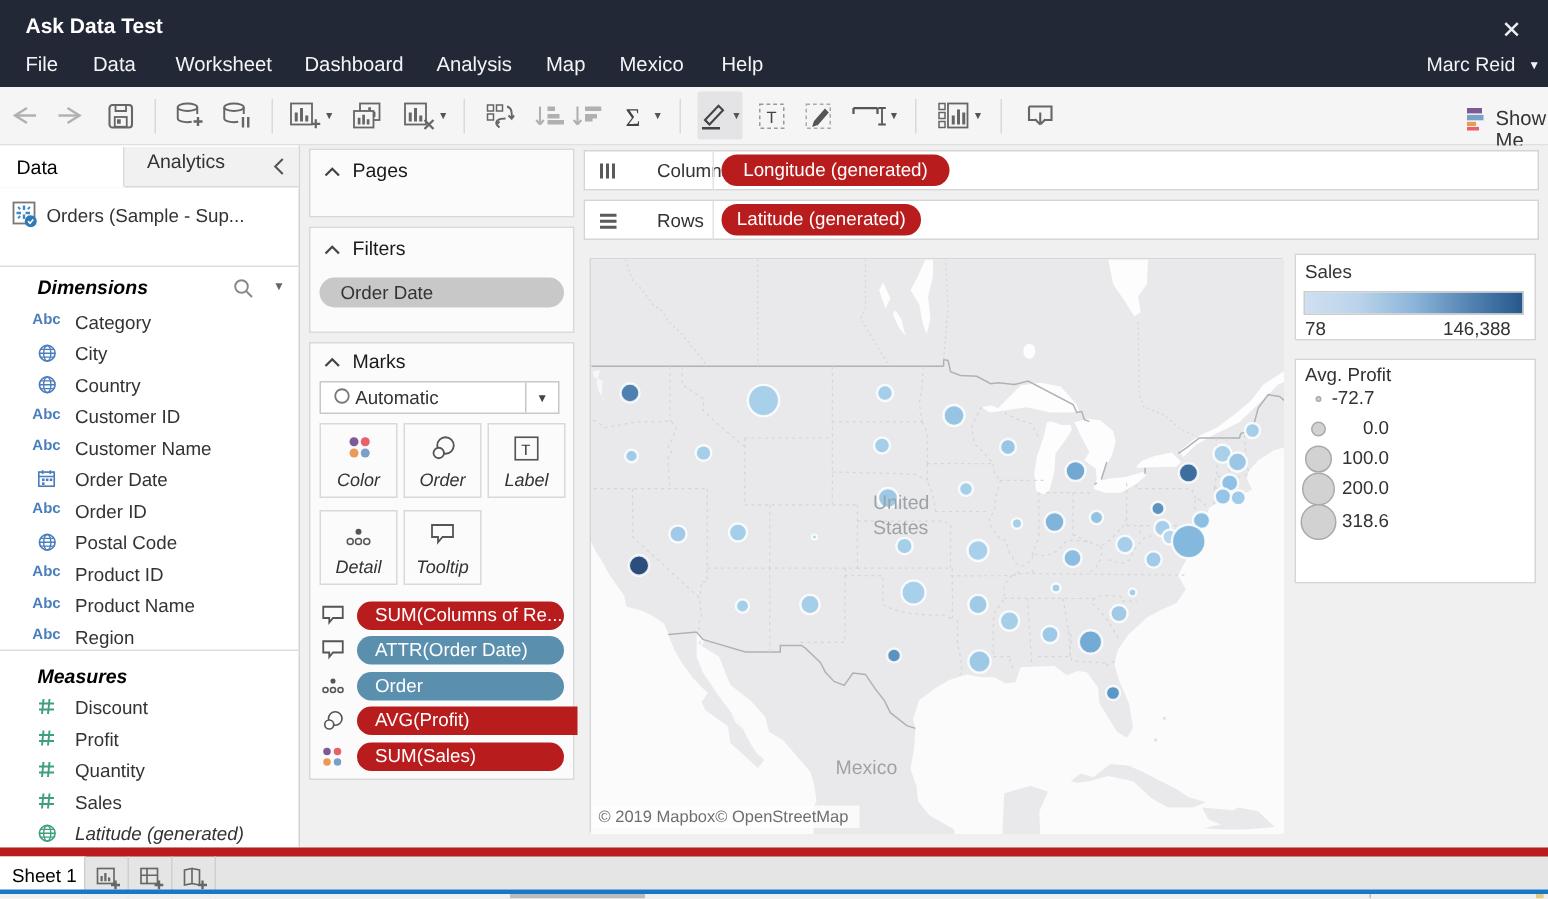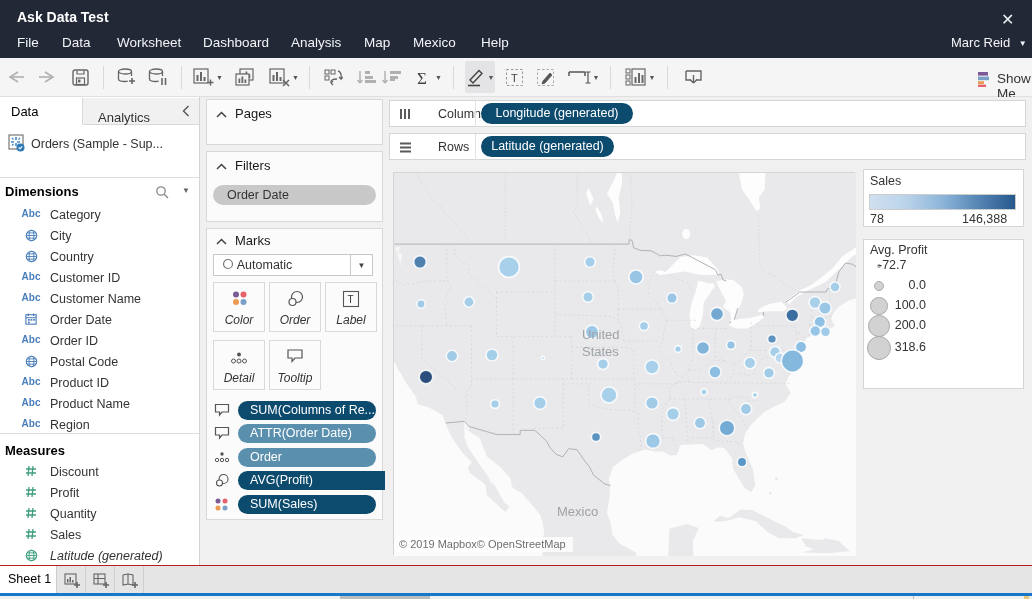--- a/index.html
+++ b/index.html
@@ -15,49 +15,49 @@
 
 #toolbar { left:0; top:58px; width:1032px; height:39px; background:#f5f5f6; border-bottom:1px solid #e0e0e0; }
 .tbi { position:absolute; top:0; height:38px; display:flex; align-items:center; justify-content:center; }
 .tsep { position:absolute; top:8px; width:1px; height:23px; background:#d9d9d9; }
 .drop { font-size:7px; color:#555; margin-left:2px; }
 #showme { position:absolute; left:933px; top:71px; display:flex; font-size:13.5px; color:#333;margin-left:45px; }
 
 #leftpanel { left:0; top:97px; width:200px; height:468px; background:#fff; border-right:1px solid #d4d4d4; }
 #tabrow { left:0; top:98px; width:199px; height:27px; background:#f1f1f1; font-size:13px; border-bottom:1px solid #d9d9d9;}
 #tab-data { position:absolute; left:0; top:0; width:83px; height:27px; background:#fff; border-right:1px solid #d9d9d9; color:#000; padding:6px 0 0 11px; border-bottom:1px solid #fff; }
-#tab-an { position:absolute; left:84px; top:0; width:92px; height:26px; color:#333; padding:12px 0 0 14px; }
+#tab-an { position:absolute; left:84px; top:0; width:92px; height:26px; color:#333; padding:2px 0 0 14px; }
 #tab-col { position:absolute; left:182px; top:7px; color:#666; font-size:13px; }
 .fieldrow { position:absolute; left:0; width:199px; height:21px; font-size:12.5px; color:#333; }
 .ficon { position:absolute; left:20px; top:3px; width:22px; text-align:center; font-size:10px; }
 .fname { position:absolute; left:50px; top:3px; }
 .abc { color:#4a7ebb; font-size:10px; font-weight:bold; letter-spacing:0; }
-.secthdr { position:absolute; left:5px; font-size:13px; font-weight:bold; color:#000; }
+.secthdr { position:absolute; left:25px; font-size:13px; font-weight:bold; color:#000;font-style:italic; }
 
 #midpanel { left:200px; top:97px; width:185px; height:468px; background:#f0f0f0; }
 .card { position:absolute; background:#fbfbfb; border:1px solid #d9d9d9; }
 .cardhdr { position:absolute; left:10px; font-size:13px; color:#1a1a1a; }
 .caret { margin-right:8px; }
 .gpill,.bpill { position:absolute; height:19px; border-radius:9.5px; color:#fff; font-size:12.5px; line-height:19px; padding-left:12px; }
-.gpill { background:#0c4a6e; } .gpill,.bpill { white-space:nowrap; overflow:hidden; }
+.gpill { background:#b91c1c; } .gpill,.bpill { white-space:nowrap; overflow:hidden; }
 .bpill { background:#5a8fae; }
 .graypill { position:absolute; background:#c8c8c8; border-radius:10px; height:20px; color:#333; font-size:12.5px; line-height:20px; padding-left:14px; }
 .mbtn { position:absolute; width:52px; height:50px; background:#fbfbfb; border:1px solid #d9d9d9; text-align:center; font-size:12px; color:#333; }
 .mbtn .lbl { position:absolute; bottom:4px; width:100%;font-style:italic; }
 .pillicon { position:absolute; width:20px; height:19px; }
 
 #canvas { left:385px; top:97px; width:647px; height:468px; background:#f0f0f0; }
 .shelf { position:absolute; background:#fff; border:1px solid #d5d5d5; height:27px; font-size:12.5px; color:#333; }
 .shelflbl { position:absolute; left:24px; top:6px;margin-left:24px; }
 .shelficon { position:absolute; left:9px; top:7px; color:#555; }
 #mapbox { left:393px; top:172px; width:462px; height:383px; background:#fbfbfc; border:1px solid #d5d5d5; }
 
 .legcard { position:absolute; background:#fff; border:1px solid #d5d5d5; font-size:12.5px; color:#333; }
 
-#sheetbar { left:0; top:565px; width:1032px; height:28px; background:#e5e5e5; border-top:1px solid #b91c1c; }
+#sheetbar { left:0; top:565px; width:1032px; height:28px; background:#e5e5e5; border-top:6px solid #b91c1c; }
 #sheettab { position:absolute; left:0; top:0; width:57px; height:28px; background:#fff; border-right:1px solid #ccc; font-size:12.5px; padding:6px 0 0 8px; color:#000; }
 .sbtn { position:absolute; top:0; width:28px; height:28px; border-right:1px solid #d0d0d0; display:flex; align-items:center; justify-content:center; }
 #bluestrip { left:0; top:593px; width:1032px; height:2.5px; background:#1878c8; }
 #understrip { left:0; top:595.5px; width:1032px; height:3.5px; background:#efefef; }
 </style></head>
 <body>
 <div class="abs" id="titlebar"></div>
 <div class="abs" id="apptitle">Ask Data Test</div>
 <div class="abs" id="closex">✕</div>
 <div class="abs" id="menus">
@@ -631,21 +631,21 @@
 <text x="5" y="375" font-family="Liberation Sans, sans-serif" font-size="11" fill="#6e6e6e">© 2019 Mapbox© OpenStreetMap</text>
 </svg></div>
 <div class="legcard" style="left:863px;top:169px;width:161px;height:58px"></div>
 <div class="abs" style="left:870px;top:174px;font-size:12.5px;color:#333">Sales</div>
 <div class="abs" style="left:869px;top:194px;width:147px;height:16px;border:1px solid #ccc;background:linear-gradient(to right,#cfe0f0,#bad3ea,#8cb5d9,#5585b4,#27588c)"></div>
 <div class="abs" style="left:870px;top:212px;font-size:12.5px;color:#333">78</div>
 <div class="abs" style="left:962px;top:212px;font-size:12.5px;color:#333">146,388</div>
 <div class="legcard" style="left:863px;top:239px;width:161px;height:150px"></div>
 <div class="abs" style="left:870px;top:243px;font-size:12.5px;color:#333">Avg. Profit</div>
 <div class="abs" style="left:877.0px;top:264.0px;width:4.0px;height:4.0px;border-radius:50%;background:#d2d2d2;border:1px solid #aaa"></div>
-<div class="abs" style="left:878px;top:258px;width:48px;text-align:left;font-size:12.5px;color:#333">-72.7</div>
+<div class="abs" style="left:878px;top:258px;width:48px;text-align:center;font-size:12.5px;color:#333">-72.7</div>
 <div class="abs" style="left:874.0px;top:281.0px;width:10.0px;height:10.0px;border-radius:50%;background:#d2d2d2;border:1px solid #aaa"></div>
 <div class="abs" style="left:878px;top:278px;width:48px;text-align:right;font-size:12.5px;color:#333">0.0</div>
 <div class="abs" style="left:870.2px;top:297.2px;width:17.6px;height:17.6px;border-radius:50%;background:#d2d2d2;border:1px solid #aaa"></div>
 <div class="abs" style="left:878px;top:298px;width:48px;text-align:right;font-size:12.5px;color:#333">100.0</div>
 <div class="abs" style="left:868.2px;top:315.2px;width:21.6px;height:21.6px;border-radius:50%;background:#d2d2d2;border:1px solid #aaa"></div>
 <div class="abs" style="left:878px;top:318px;width:48px;text-align:right;font-size:12.5px;color:#333">200.0</div>
 <div class="abs" style="left:867.0px;top:336.0px;width:24.0px;height:24.0px;border-radius:50%;background:#d2d2d2;border:1px solid #aaa"></div>
 <div class="abs" style="left:878px;top:340px;width:48px;text-align:right;font-size:12.5px;color:#333">318.6</div>
 
 <div class="abs" id="sheetbar">

